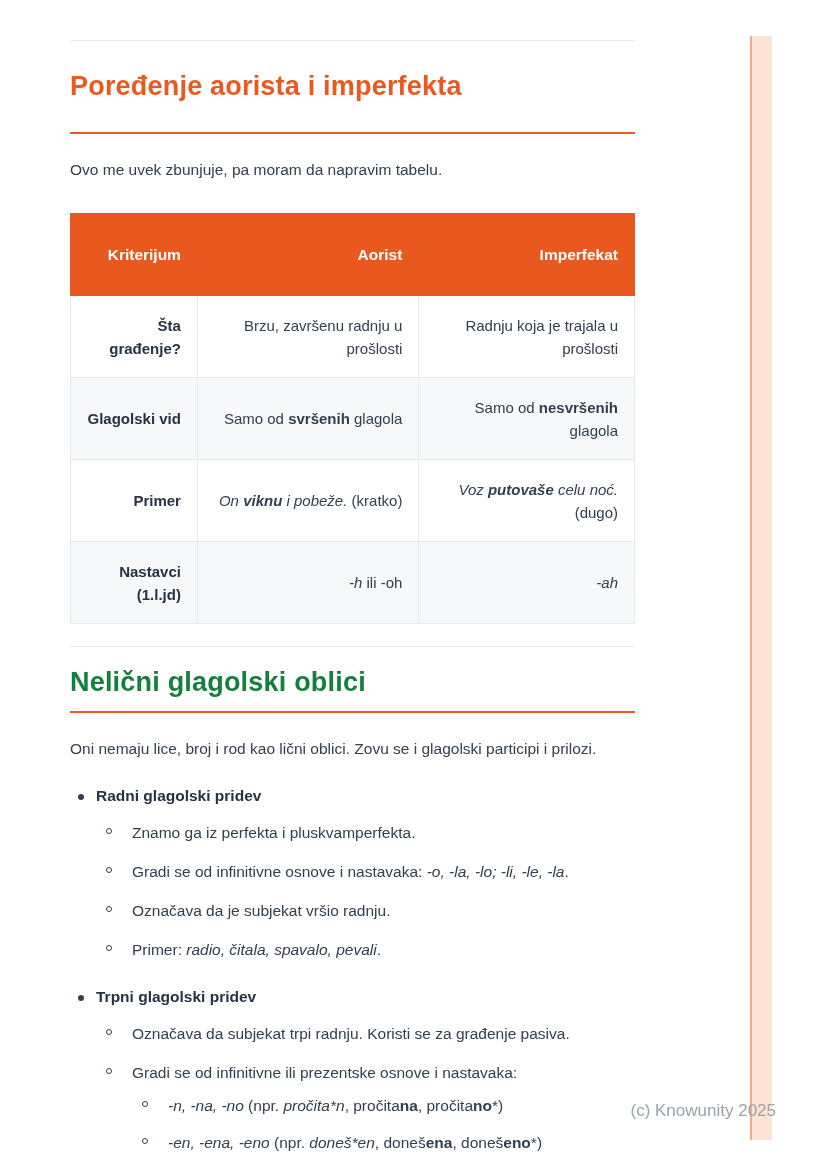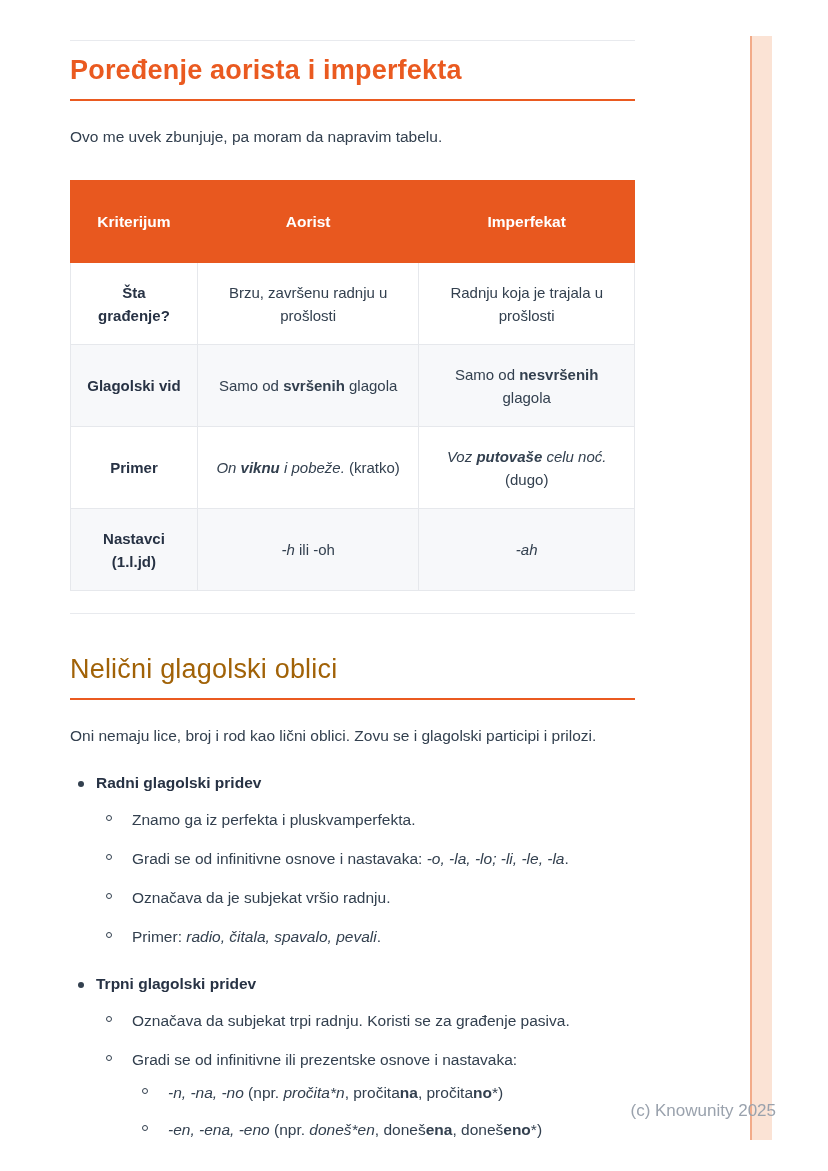--- a/index.html
+++ b/index.html
@@ -12,47 +12,47 @@
   .page-edge {
     position:absolute; top:36px; right:56px; width:22px; height:1104px;
     background:#fbe3d5; border-left:2px solid #f2ab89; z-index:1;
   }
   .content { position:absolute; left:70px; top:0; width:565px; z-index:2; }
   .divider { border:none; border-top:1px solid #e8eaee; height:0; }
   .divider.top { margin-top:40px; }
   .divider.mid { margin-top:22px; }
   h1 {
     color:#ea5a20; font-size:27px; font-weight:700; letter-spacing:0.2px;
-    margin-top:14px; padding-bottom:13px; border-bottom:2px solid #ea5a20;
+    margin-top:30px; padding-bottom:30px; border-bottom:2px solid #ea5a20;
   }
   .para { font-size:15.5px; line-height:1.5; margin-top:24px; color:#33404f; }
 
   table.cmp {
     width:100%; border-collapse:collapse; margin-top:32px;
     font-size:15px;
   }
   table.cmp th, table.cmp td {
-    border:1px solid #e6e8ec; text-align:center; vertical-align:middle;
+    border:1px solid #e6e8ec; text-align:right; vertical-align:middle;
     padding:14px 16px; line-height:1.55;
   }
   table.cmp thead th {
     background:#e8581f; color:#ffffff; font-weight:600; font-size:15.5px;
     height:52px; border-color:#e8581f; border-right-color:#f0general;
   }
   table.cmp thead th + th { border-left:1px solid #f08c5e; }
   table.cmp td.crit { font-weight:700; color:#273244; }
   table.cmp tr { height:82px; }
   table.cmp tr.shade td { background:#f7f8fa; }
   table.cmp col.c1 { width:127px; }
   table.cmp col.c2 { width:222px; }
   table.cmp col.c3 { width:216px; }
 
   h2 {
-    color:#a16207; font-size:27px; font-weight:400; letter-spacing:0.2px;
-    margin-top:40px; padding-bottom:13px; border-bottom:2px solid #ea5a20;
+    color:#15803d; font-size:27px; font-weight:700; letter-spacing:0.2px;
+    margin-top:20px; padding-bottom:13px; border-bottom:2px solid #ea5a20;
   }
 
   ul { list-style:none; }
   .l1 { margin-top:26px; }
   .l1 > li { position:relative; padding-left:26px; }
   .l1 > li + li { margin-top:26px; }
   .l1-label { font-weight:700; color:#273244; font-size:15.5px; }
   .marker { position:absolute; display:block; }
   .marker.dot { left:8px; top:7px; width:6px; height:6px; border-radius:50%; background:#33404f; }
   .marker.circle { left:0px; top:7px; width:6px; height:6px; border-radius:50%; border:1.5px solid #33404f; background:#fff; }

